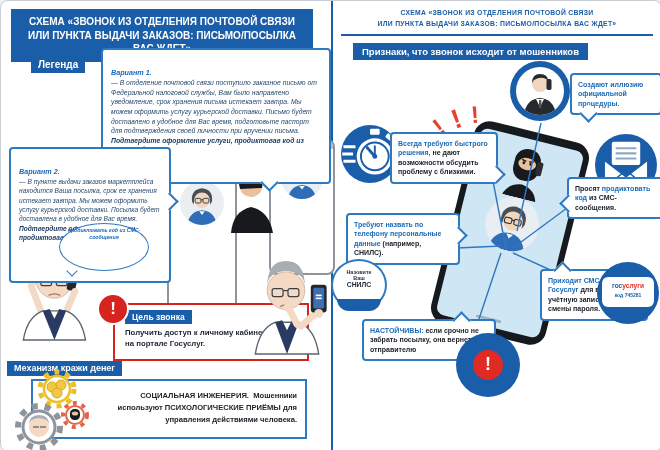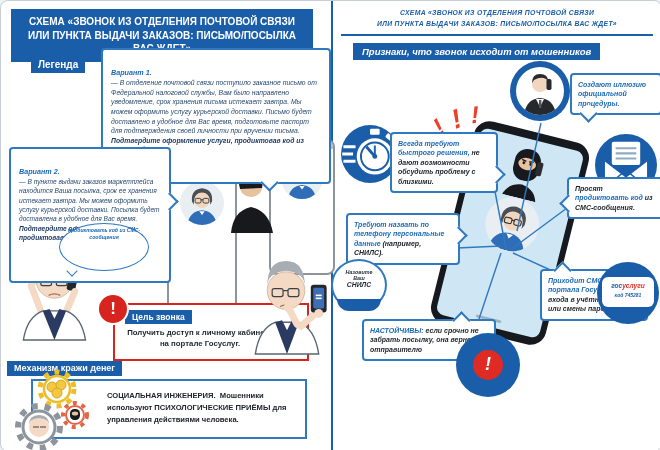--- a/index.html
+++ b/index.html
@@ -152,21 +152,21 @@
       <path d="M18,104 Q22,80 38,74 L62,74 Q78,80 82,104 Z" fill="#fff" stroke="#5a6570" stroke-width="1.4"></path>
       <path d="M38,74 L50,104 L62,74 L55,72 L50,82 L45,72 Z" fill="#2b3a63"></path>
     </svg>
 
     <div class="bubble" style="left:58px;top:222px;width:80px;height:40px;border-radius:50%;border-width:1.5px;text-align:center;padding:3px 4px;z-index:4;">
       <div style="color:#e03127;font-weight:800;font-size:12px;letter-spacing:2px;line-height:1;"></div>
       <div style="color:var(--tblue);font-style:italic;font-weight:700;font-size:5.2px;line-height:1.25;">продиктовать код из СМС-сообщения</div>
       <div class="tail down" style="left:8px;width:7px;height:7px;bottom:-5px;border-width:1.5px;"></div>
     </div>
 
-    <div class="abs" style="left:112px;top:302px;width:192px;height:54px;border:2px solid var(--red);background:#fff;z-index:4;text-align:center;">
+    <div class="abs" style="left:112px;top:302px;width:192px;height:54px;border:2px solid var(--red);background:#fff;z-index:4;">
       <div class="lab" style="position:absolute;left:10px;top:5px;font-size:8.5px;">Цель звонка</div>
       <div style="position:absolute;left:10px;top:23px;width:150px;font-size:7.8px;font-weight:700;color:#1d2430;line-height:1.4;">Получить доступ к личному кабинету на портале Госуслуг.</div>
     </div>
     <div class="abs" style="left:96px;top:292px;width:28px;height:28px;background:var(--red);border:2px solid #fff;border-radius:50%;color:#fff;font-weight:800;font-size:17px;text-align:center;line-height:27px;z-index:5;">!</div>
 
     <svg class="abs" style="left:240px;top:250px;width:95px;height:104px;z-index:5;" viewBox="0 0 95 105">
       <circle cx="45" cy="40" r="19" fill="#f4d9c4" stroke="#caa68a" stroke-width="0.7"></circle>
       <path d="M26,36 Q26,10 45,10 Q64,10 64,36 Q64,22 45,20 Q26,22 26,36 Z" fill="#a7adb3"></path>
       <rect x="31" y="38" width="11" height="8" rx="2" fill="none" stroke="#3a3f45" stroke-width="1.2"></rect>
       <rect x="47" y="38" width="11" height="8" rx="2" fill="none" stroke="#3a3f45" stroke-width="1.2"></rect>
@@ -180,21 +180,21 @@
       <rect x="70" y="34" width="16" height="28" rx="3" fill="#23272c"></rect>
       <rect x="72.5" y="37" width="11" height="21" rx="1.5" fill="#3e6fb5"></rect>
       <rect x="75" y="44" width="6" height="1.6" fill="#fff"></rect>
       <rect x="75" y="47" width="6" height="1.6" fill="#fff"></rect>
       <circle cx="78" cy="63" r="4.5" fill="#f4d9c4"></circle>
     </svg>
 
     <div class="abs lab" style="left:6px;top:360px;font-size:9px;">Механизм кражи денег</div>
 
     <div class="abs" style="left:30px;top:378px;width:272px;height:56px;border:2px solid var(--bl);background:#fff;">
-      <div style="position:absolute;left:74px;top:9px;right:8px;font-size:7.6px;font-weight:700;line-height:1.55;color:var(--dark);"><span class="sg blue">СОЦИАЛЬНАЯ ИНЖЕНЕРИЯ.</span><span class="sg">  Мошенники используют </span><span class="sg blue">ПСИХОЛОГИЧЕСКИЕ ПРИЁМЫ</span><span class="sg"> для управления действиями человека.</span></div>
+      <div style="position:absolute;left:74px;top:9px;right:8px;font-size:7.6px;font-weight:700;line-height:1.55;color:var(--dark);text-align:right;"><span class="sg blue">СОЦИАЛЬНАЯ ИНЖЕНЕРИЯ.</span><span class="sg">  Мошенники используют </span><span class="sg blue">ПСИХОЛОГИЧЕСКИЕ ПРИЁМЫ</span><span class="sg"> для управления действиями человека.</span></div>
 
       <svg style="position:absolute;left:-24px;top:-16px;width:100px;height:92px;overflow:visible;" viewBox="0 0 100 92">
         <circle cx="48" cy="24" r="17" fill="none" stroke="#ecbf2a" stroke-width="5" stroke-dasharray="5 6"></circle>
         <circle cx="48" cy="24" r="13" fill="#fff" stroke="#ecbf2a" stroke-width="2.6"></circle>
         <circle cx="43" cy="22" r="5" fill="#f2c744" stroke="#d9a81f"></circle>
         <circle cx="52" cy="20" r="5" fill="#f2c744" stroke="#d9a81f"></circle>
         <circle cx="48" cy="28" r="5" fill="#f2c744" stroke="#d9a81f"></circle>
         <circle cx="66" cy="50" r="12" fill="none" stroke="#e2654a" stroke-width="4" stroke-dasharray="4 5"></circle>
         <circle cx="66" cy="50" r="9" fill="#fff" stroke="#e2654a" stroke-width="2"></circle>
         <rect x="61" y="44" width="10" height="11" rx="4.5" fill="#17191c"></rect>
@@ -204,21 +204,21 @@
         <circle cx="30" cy="62" r="10" fill="#f4d9c4"></circle>
         <path d="M20,60 Q20,50 30,50 Q40,50 40,60 Q40,54 30,53 Q20,54 20,60 Z" fill="#a7adb3"></path>
         <line x1="24" y1="62" x2="30" y2="62" stroke="#3a3f45" stroke-width="1"></line>
         <line x1="31" y1="62" x2="37" y2="62" stroke="#3a3f45" stroke-width="1"></line>
       </svg>
     </div>
   </div>
 
   <div class="abs" style="left:330px;top:0;width:2px;height:450px;background:var(--navy);"></div>
 
-  <div class="abs" style="left:332px;top:0;width:328px;height:450px;font-style:italic;">
+  <div class="abs" style="left:332px;top:0;width:328px;height:450px;">
 
     <div class="abs" style="left:8px;top:7px;width:312px;text-align:center;color:var(--navy);font-weight:700;font-size:6.8px;line-height:1.6;letter-spacing:.3px;">
       <div>СХЕМА «ЗВОНОК ИЗ ОТДЕЛЕНИЯ ПОЧТОВОЙ СВЯЗИ</div>
       <div>ИЛИ ПУНКТА ВЫДАЧИ ЗАКАЗОВ: ПИСЬМО/ПОСЫЛКА ВАС ЖДЕТ»</div>
     </div>
     <div class="abs" style="left:8px;top:33px;width:312px;height:2px;background:var(--navy);"></div>
 
     <div class="abs lab" style="left:20px;top:42px;font-size:9.5px;padding:3px 9px;">Признаки, что звонок исходит от мошенников</div>
 
     <div class="abs" style="left:118px;top:128px;width:118px;height:208px;background:#16191d;border-radius:16px;transform:rotate(14deg);z-index:2;">

